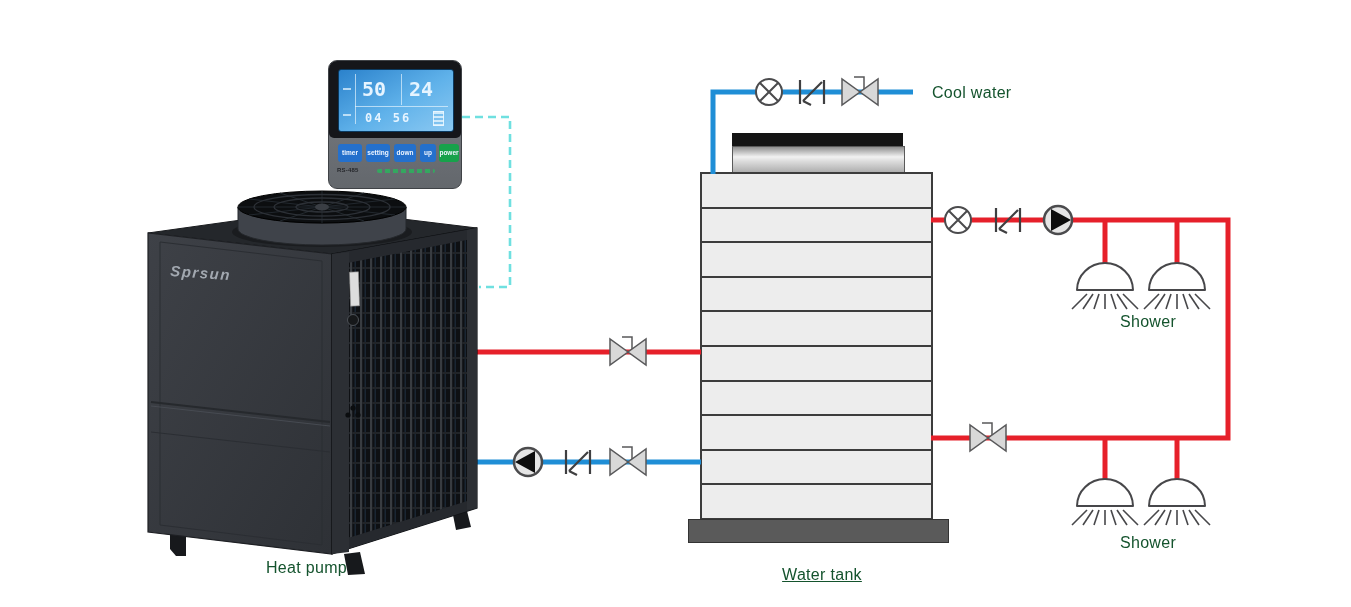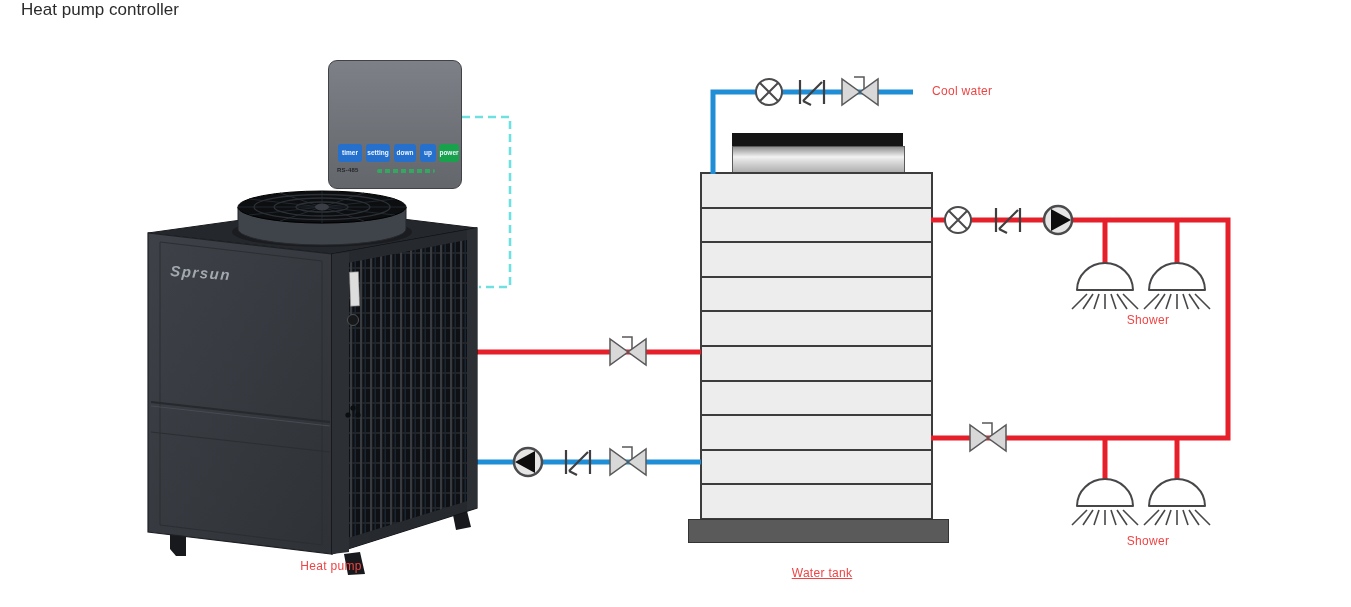--- a/index.html
+++ b/index.html
@@ -1,19 +1,19 @@
 <!DOCTYPE html>
 <html><head>
 <meta charset="utf-8">
 <style>
   html,body{margin:0;padding:0;background:#fff;}
   .canvas{position:relative;width:1351px;height:607px;background:#ffffff;overflow:hidden;
           font-family:"Liberation Sans",sans-serif;}
   .abs{position:absolute;}
-  .lbl{position:absolute;font-size:12px;color:#ef4444;letter-spacing:.3px;}
+  .lbl{position:absolute;font-size:16px;color:#14532d;letter-spacing:.3px;}
   .title{left:300px;top:24px;width:200px;text-align:center;font-size:17px;color:#2b2b2b;}
 
   
   .tank-cap-black{left:732px;top:133px;width:171px;height:13px;background:#141414;}
   .tank-cap{left:732px;top:146px;width:171px;height:26px;border:1px solid #5a5a5a;
             background:linear-gradient(180deg,#8f8f8f 0%,#f2f2f2 38%,#dcdcdc 55%,#ababab 100%);}
   .tank-body{left:700px;top:172px;width:229px;height:344px;background:#ededed;border:2px solid #3c3c3c;
              background-image:repeating-linear-gradient(to bottom,rgba(0,0,0,0) 0 32.6px,#3c3c3c 32.6px 34.6px);}
   .tank-base{left:688px;top:519px;width:259px;height:22px;background:#5a5a5a;border:1px solid #333;}
 
@@ -226,29 +226,41 @@
       <circle cx="353" cy="320" r="5.5" fill="#16181a" stroke="#4d5157" stroke-width="1"></circle>
       <g fill="#0b0d0f">
         <circle cx="353" cy="408" r="2.6"></circle>
           <circle cx="348" cy="415" r="2.6"></circle>
           <circle cx="358" cy="415" r="2.6"></circle>
       </g>
     </g>
   </svg>
 
   <div class="abs controller">
+    <div class="bezel">
+      <div class="lcd">
+        <div class="lcd-mark" style="top:18px;"></div>
+        <div class="lcd-mark" style="top:44px;"></div>
+        <div class="lcd-line" style="left:16px;top:4px;width:1px;height:50px;"></div>
+        <div class="lcd-line" style="left:62px;top:4px;width:1px;height:31px;"></div>
+        <div class="lcd-line" style="left:16px;top:36px;width:93px;height:1px;"></div>
+        <div class="lcd-digit" style="left:23px;top:7px;">50</div>
+        <div class="lcd-digit" style="left:70px;top:7px;">24</div>
+        <div class="lcd-time">04 56</div>
+        <div class="battery"></div>
+      </div>
+    </div>
     <div class="btn" style="left:9px;width:24px;">timer</div>
     <div class="btn" style="left:37px;width:24px;">setting</div>
     <div class="btn" style="left:65px;width:22px;">down</div>
     <div class="btn" style="left:91px;width:16px;">up</div>
     <div class="btn green" style="left:110px;width:20px;">power</div>
     <div class="rs485">RS-485</div>
     <div class="green-line"></div>
   </div>
 
-  <div class="title">Heat pump controller</div>
   <div class="lbl" style="left:932px;top:84px;">Cool water</div>
   <div class="lbl" style="left:1103px;top:313px;width:90px;text-align:center;">Shower</div>
   <div class="lbl" style="left:1103px;top:534px;width:90px;text-align:center;">Shower</div>
-  <div class="lbl" style="left:266px;top:559px;width:130px;text-align:center;">Heat pump</div>
+  <div class="lbl" style="left:266px;top:559px;width:130px;">Heat pump</div>
   <div class="lbl" style="left:757px;top:566px;width:130px;text-align:center;text-decoration:underline;">Water tank</div>
 
 </div>
 
 </body></html>

